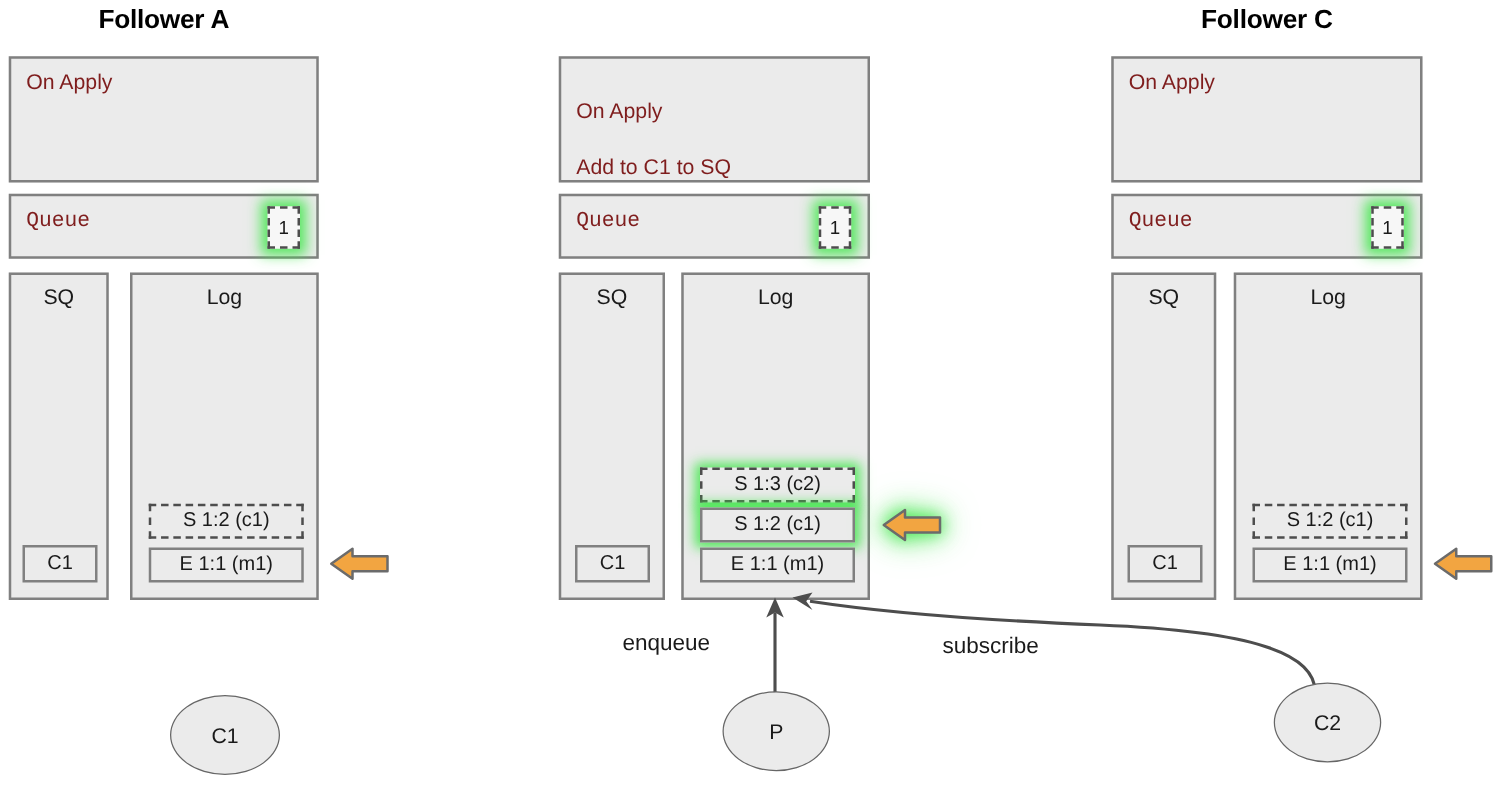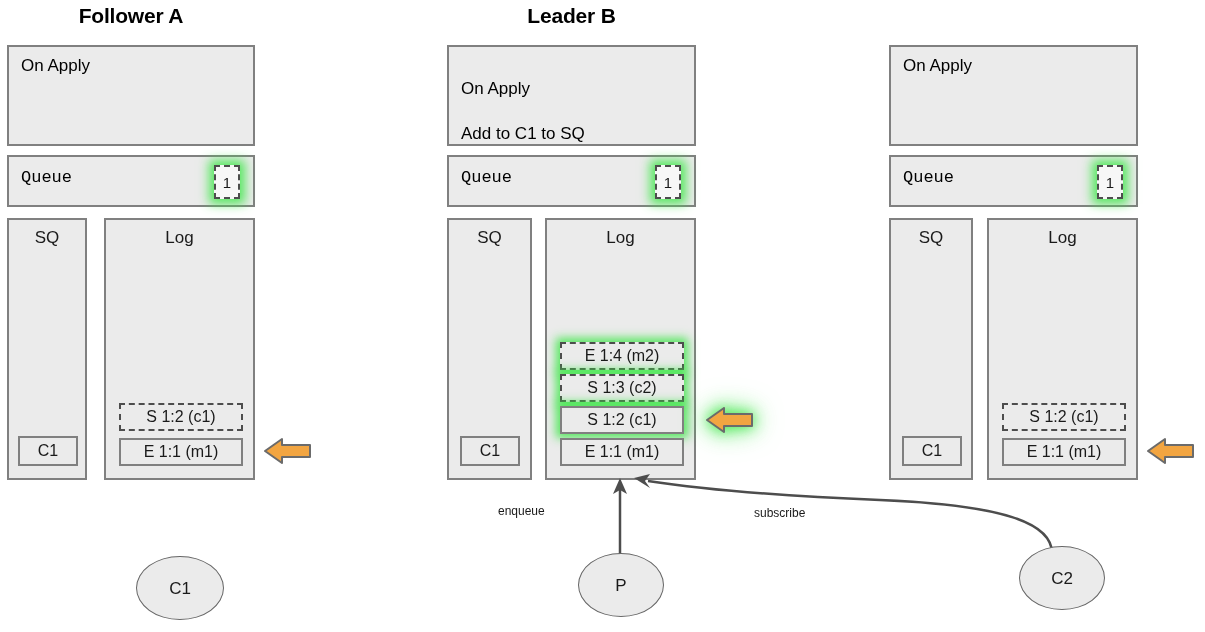--- a/index.html
+++ b/index.html
@@ -33,21 +33,21 @@
   
   .box {
     position: absolute;
     background: #ebebeb;
     border: 2px solid #808080;
     box-sizing: border-box;
   }
   .box-label {
     position: absolute;
     font-size: 17px;
-    color: #000000;
+    color: #7f1d1d;
     white-space: pre-line;
     line-height: 1.33;
   }
   .onapply-label {
     left: 12px;
     top: 8px;
   }
   .onapply-label .ital {
   }
   .queue-label {
@@ -105,21 +105,21 @@
     border-radius: 50%;
     box-sizing: border-box;
     font-size: 17px;
     color: #1a1a1a;
     text-align: center;
     white-space: nowrap;
   }
   
   .edge-label {
     position: absolute;
-    font-size: 12px;
+    font-size: 18px;
     color: #1a1a1a;
     white-space: nowrap;
   }
   
   .svg-layer {
     position: absolute;
     left: 0; top: 0;
     width: 1205px;
     height: 632px;
     pointer-events: none;
@@ -127,21 +127,21 @@
   .glow-wrap {
     position: absolute;
   }
 </style>
 </head>
 <body>
 
 <div class="stage">
 
   <div class="node-title" style="left:7px; top:4px; width:248px;">Follower A</div>
-  <div class="node-title" style="left:447px; top:4px; width:249px;">Leader B</div>
+  <div class="node-title" style="left:889px; top:4px; width:249px;">Follower C</div>
 
   <div class="box" style="left:7px; top:45px; width:248px; height:101px;">
     <div class="box-label onapply-label">On Apply</div>
   </div>
 
   <div class="box" style="left:7px; top:155px; width:248px; height:52px;">
     <div class="box-label queue-label">Queue</div>
     <div class="qchip" style="left:205px; top:8px;">1</div>
   </div>
 
@@ -175,21 +175,20 @@
     <div class="qchip" style="left:206px; top:8px;">1</div>
   </div>
 
   <div class="box" style="left:447px; top:218px; width:85px; height:262px;">
     <div class="col-head">SQ</div>
     <div class="chip solid" style="left:11px; top:216px; width:60px; height:30px; line-height:26px;">C1</div>
   </div>
 
   <div class="box" style="left:545px; top:218px; width:151px; height:262px;">
     <div class="col-head">Log</div>
-    <div class="chip dashed glow" style="left:13px; top:122px; width:124px; height:28px; line-height:24px;">E 1:4 (m2)</div>
     <div class="chip dashed glow" style="left:13px; top:154px; width:124px; height:28px; line-height:24px;">S 1:3 (c2)</div>
     <div class="chip solid glow" style="left:13px; top:186px; width:124px; height:28px; line-height:24px;">S 1:2 (c1)</div>
     <div class="chip solid" style="left:13px; top:218px; width:124px; height:28px; line-height:24px;">E 1:1 (m1)</div>
   </div>
 
   <div class="glow-wrap" style="left:703px; top:397px; width:62px; height:46px; z-index:6;
        filter: drop-shadow(0 0 7px rgba(60,230,70,0.95)) drop-shadow(0 0 12px rgba(60,230,70,0.7));">
     <svg width="62" height="46" viewBox="0 0 62 46">
       <path d="M 4,23 L 21,11 L 21,17 L 49,17 L 49,29 L 21,29 L 21,35 Z" fill="#f2a541" stroke="#6b6b6b" stroke-width="2" stroke-linejoin="round"></path>
     </svg>

